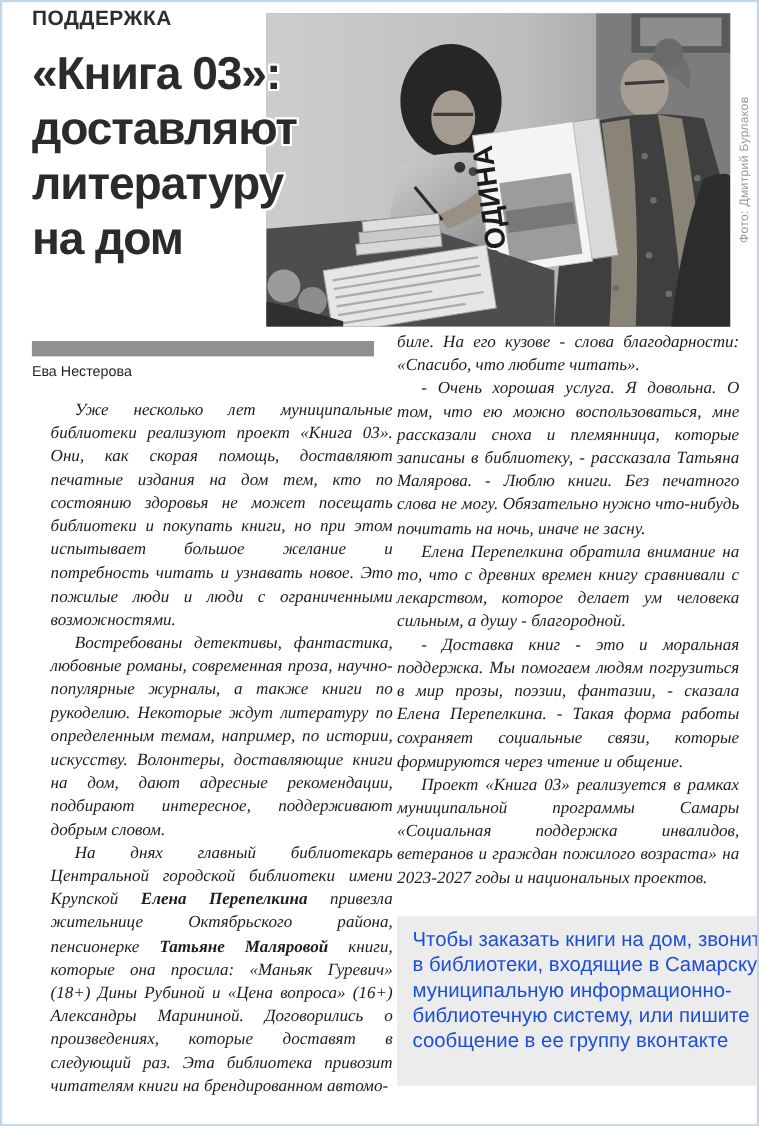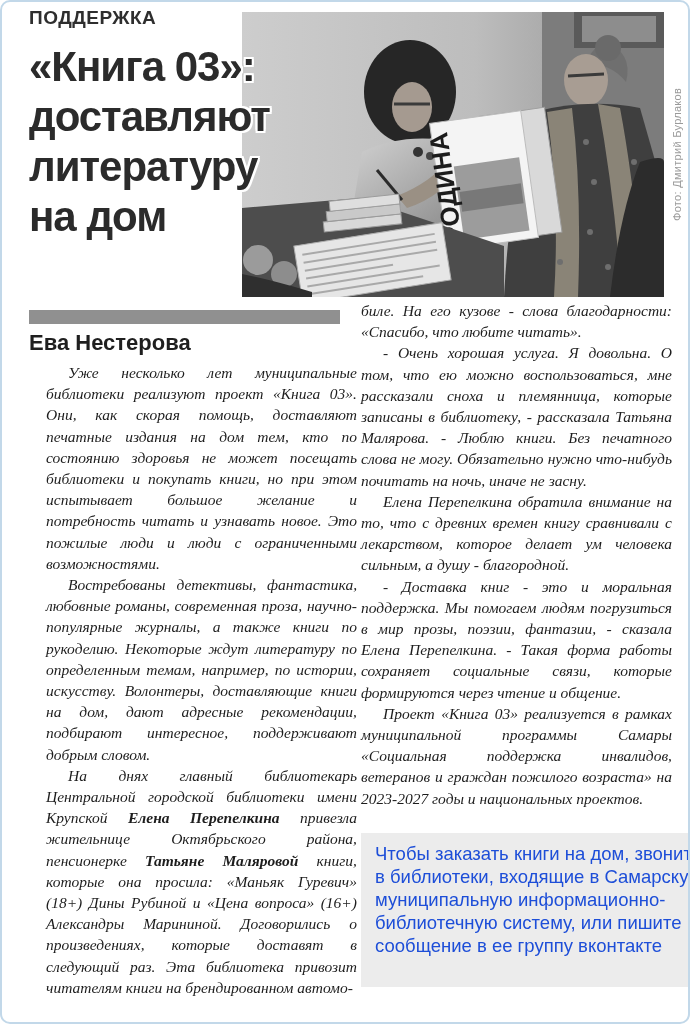--- a/index.html
+++ b/index.html
@@ -2,21 +2,21 @@
 <html lang="ru"><head>
 <meta charset="utf-8">
 <style>
   html,body{margin:0;padding:0;background:#fff;}
   .page{
     position:relative;
     width:690px;height:1024px;
     box-sizing:border-box;
     background:#ffffff;
     border:2px solid #c2d8e9;
-    border-radius:10px;
+    border-radius:0;
     overflow:hidden;
     font-family:"Liberation Serif", serif;
     color:#222;
   }
   .kicker{
     position:absolute;left:27px;top:5px;
     font-family:"Liberation Sans", sans-serif;
     font-weight:bold;font-size:19px;letter-spacing:.5px;
     color:#2e2e2e;
   }
@@ -40,21 +40,21 @@
       -2px -2px 0 #fff, 2px -2px 0 #fff, -2px 2px 0 #fff, 2px 2px 0 #fff,
       -2px 0 0 #fff, 2px 0 0 #fff, 0 -2px 0 #fff, 0 2px 0 #fff;
   }
   .byline-bar{
     position:absolute;left:27px;top:308px;width:311px;height:14px;
     background:#909090;
   }
   .byline{
     position:absolute;left:27px;top:328px;
     font-family:"Liberation Sans", sans-serif;
-    font-weight:bold;font-size:22px;color:#1f1f1f;
+    font-weight:normal;font-size:13px;color:#1f1f1f;
   }
   .col{
     position:absolute;
     font-size:15.5px;line-height:21.2px;
     text-align:justify;color:#1d1d1d;font-style:italic;
   }
   .col-1{left:27px;top:360px;width:311px;margin-left:17px;}
   .col-2{left:359px;top:298px;width:311px;}
   .col p{margin:0;text-indent:22px;}
   .col p.noindent{text-indent:0;}

